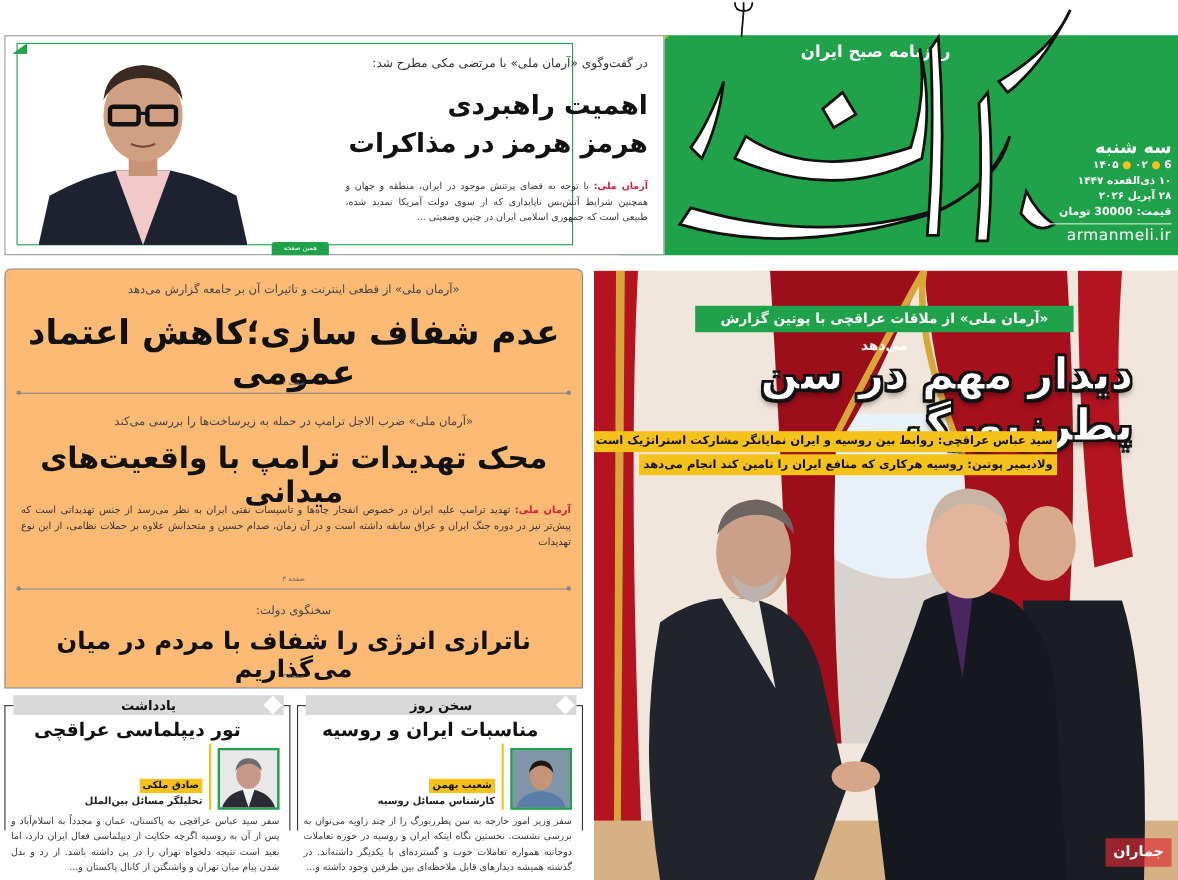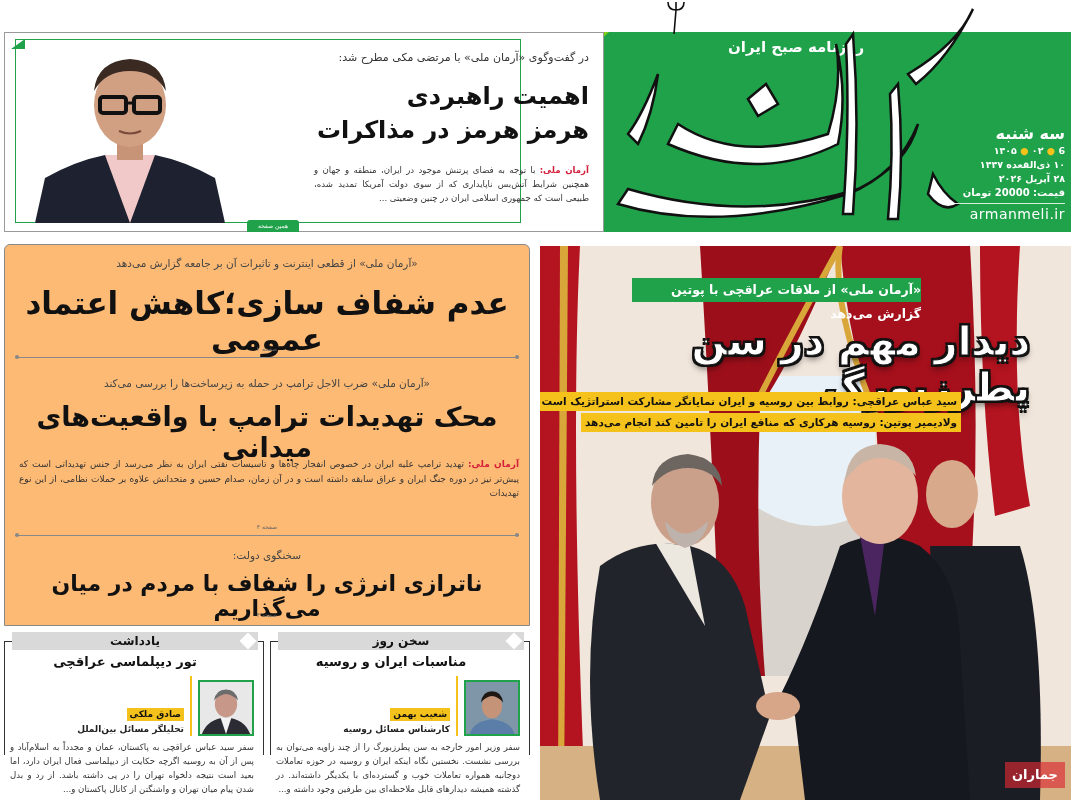--- a/index.html
+++ b/index.html
@@ -101,21 +101,21 @@
   }
   .col-head-diamond {
     position: absolute; right: 10px; top: 3px; width: 12px; height: 12px; background: #fff;
     transform: rotate(45deg);
   }
   .col-frame {
     position: absolute; left: 2px; right: 0; top: 9px; bottom: 0;
     border-top: 1px solid #333; border-left: 1px solid #333; border-right: 1px solid #333;
   }
   .col-title {
-    position: absolute; left: 0; right: 16px; top: 22px; text-align: center; font-size: 13px; font-weight: bold; color: #111;
+    position: absolute; left: 0; right: 16px; top: 22px; text-align: center; font-size: 17px; font-weight: bold; color: #111;
   }
   .col-photo {
     position: absolute; right: 10px; top: 48px; width: 56px; height: 56px;
     border: 2px solid #1fa24a; background: #8a9ba8; overflow: hidden;
   }
   .col-vbar { position: absolute; right: 72px; top: 44px; width: 2px; height: 60px; background: #f5c21b; }
   .col-author {
     position: absolute; right: 80px; top: 76px; background: #f5c21b; padding: 0 3px;
     font-size: 9px; font-weight: bold; color: #111; line-height: 13px;
   }
@@ -125,22 +125,22 @@
     font-size: 8.6px; line-height: 14px; color: #333;
   }
 
   
   .main-photo {
     position: absolute; left: 540px; top: 246px; width: 531px; height: 554px; overflow: hidden;
     background: #f4ede4;
   }
   .photo-svg { position: absolute; left: 0; top: 0; width: 531px; height: 554px; }
   .photo-kicker {
-    position: absolute; left: 92px; top: 32px; width: 289px; height: 24px; background: #1fa24a;
-    color: #fff; font-size: 12.5px; font-weight: bold; text-align: right; line-height: 24px;
+    position: absolute; left: 92px; top: 32px; width: 344px; height: 24px; background: #1fa24a;
+    color: #fff; font-size: 12.5px; font-weight: bold; text-align: center; line-height: 24px;
   }
   .photo-title {
     position: absolute; left: 30px; top: 72px; width: 460px; text-align: right;
     font-size: 40px; font-weight: bold; color: #fff;
     -webkit-text-stroke: 1px #111;
     text-shadow: 2px 2px 0 #111, -2px 2px 0 #111, 2px -2px 0 #111, -2px -2px 0 #111, 0 4px 6px rgba(0,0,0,.5);
   }
   .photo-quotes { position: absolute; right: 110px; top: 146px; text-align: center; }
   .photo-quote {
     display: block; margin-bottom: 2px; margin-left: auto; width: max-content;
@@ -178,21 +178,21 @@
     <div class="weekday">سه شنبه</div>
     <div class="date-line">
       <span>6</span>
       <span class="dot">●</span>
       <span>۰۲</span>
       <span class="dot">●</span>
       <span>۱۴۰۵</span>
     </div>
     <div class="date-line">۱۰ ذی‌القعده ۱۴۴۷</div>
     <div class="date-line">۲۸ آپریل ۲۰۲۶</div>
-    <div class="price">قیمت: 20000 تومان</div>
+    <div class="price">قیمت: 30000 تومان</div>
     <div class="site-url">armanmeli.ir</div>
   </div>
 </div>
 <svg style="position:absolute;left:665px;top:0;width:22px;height:34px" viewBox="0 0 22 34">
   <path d="M3 2 Q 3 10 11 10 Q 19 10 19 2 M 11 2 L 11 10 M 11 10 L 9 34" fill="none" stroke="#111" stroke-width="1.6"></path>
 </svg>
 
 <div class="interview">
   <div class="interview-inner"></div>
   <div class="interview-corner"></div>

